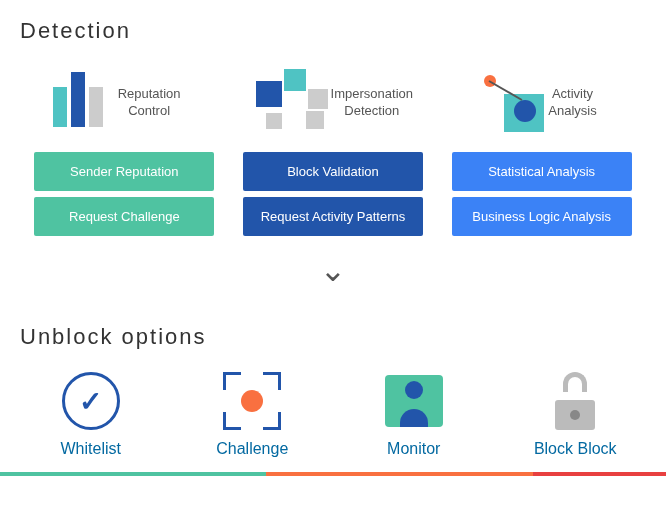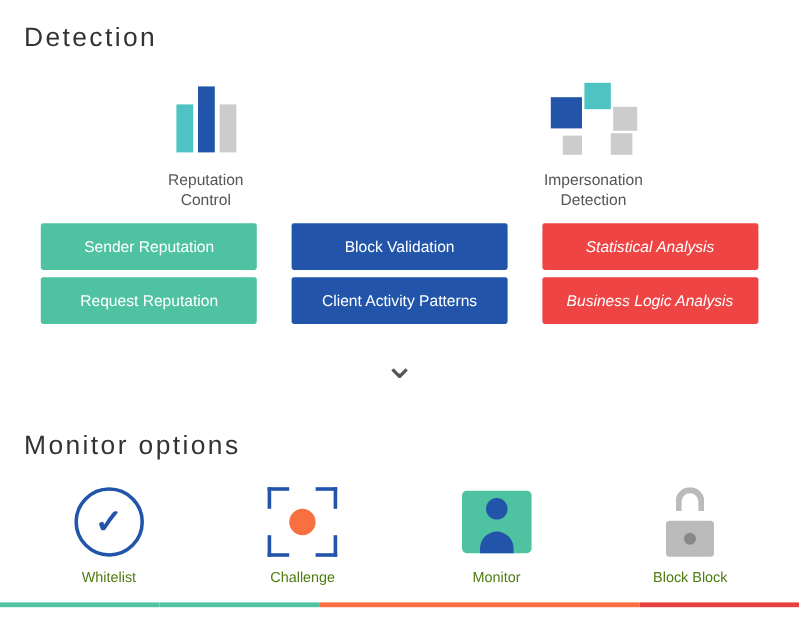--- a/index.html
+++ b/index.html
@@ -26,21 +26,20 @@
 
     .icons-row {
       display: flex;
       justify-content: space-around;
       align-items: flex-end;
       padding: 10px 0 10px 0;
     }
 
     .icon-group {
       display: flex;
-      flex-direction: column;
       align-items: center;
       width: 160px;
     }
 
     .icon-box {
       width: 80px;
       height: 70px;
       display: flex;
       align-items: center;
       justify-content: center;
@@ -115,21 +114,21 @@
       text-align: center;
       border: none;
       cursor: pointer;
       border-radius: 2px;
       color: #fff;
       font-weight: 500;
     }
 
     .btn-green { background: #4fc3a1; }
     .btn-blue { background: #2255aa; }
-    .btn-darkblue { background: #ef4444; font-style: italic; }
+    .btn-darkblue { background: #3b82f6; }
 
     
     .arrow-row {
       display: flex;
       justify-content: center;
       padding: 18px 0 10px 0;
     }
     .arrow-down {
       font-size: 32px;
       color: #555;
@@ -157,22 +156,22 @@
     .response-icon-box {
       width: 70px;
       height: 62px;
       display: flex;
       align-items: center;
       justify-content: center;
       margin-bottom: 8px;
     }
 
     .response-label {
-      font-size: 12px;
-      color: #4d7c0f;
+      font-size: 16px;
+      color: #0369a1;
       text-align: right;
     }
 
     
     .whitelist-icon {
       width: 58px; height: 58px;
       border-radius: 50%;
       border: 3px solid #2255aa;
       display: flex; align-items: center; justify-content: center;
     }
@@ -302,49 +301,60 @@
           <div class="imp-sq1"></div>
           <div class="imp-sq2"></div>
           <div class="imp-sq3"></div>
           <div class="imp-sq4"></div>
           <div class="imp-sq5"></div>
         </div>
       </div>
       <div class="icon-label">Impersonation<br>Detection</div>
     </div>
 
+    <div class="icon-group">
+      <div class="icon-box">
+        <div class="act-icon">
+          <div class="act-sq"></div>
+          <div class="act-circle"></div>
+          <div class="act-dot"></div>
+          <div class="act-line"></div>
+        </div>
+      </div>
+      <div class="icon-label">Activity<br>Analysis</div>
+    </div>
 
   </div>
 
   <div class="buttons-row">
 
     <div class="btn-group">
       <button class="btn btn-green">Sender Reputation</button>
-      <button class="btn btn-green">Request Reputation</button>
+      <button class="btn btn-green">Request Challenge</button>
     </div>
 
     <div class="btn-group">
       <button class="btn btn-blue">Block Validation</button>
-      <button class="btn btn-blue">Client Activity Patterns</button>
+      <button class="btn btn-blue">Request Activity Patterns</button>
     </div>
 
     <div class="btn-group">
       <button class="btn btn-darkblue">Statistical Analysis</button>
       <button class="btn btn-darkblue">Business Logic Analysis</button>
     </div>
 
   </div>
 </div>
 
 <div class="arrow-row">
   <div class="arrow-down">⌄</div>
 </div>
 
 <div class="response-section">
-  <div class="section-title">Monitor options</div>
+  <div class="section-title">Unblock options</div>
 
   <div class="response-icons-row">
 
     <div class="response-group">
       <div class="response-icon-box">
         <div class="whitelist-icon">
           <span class="check-mark">✓</span>
         </div>
       </div>
       <div class="response-label">Whitelist</div>

